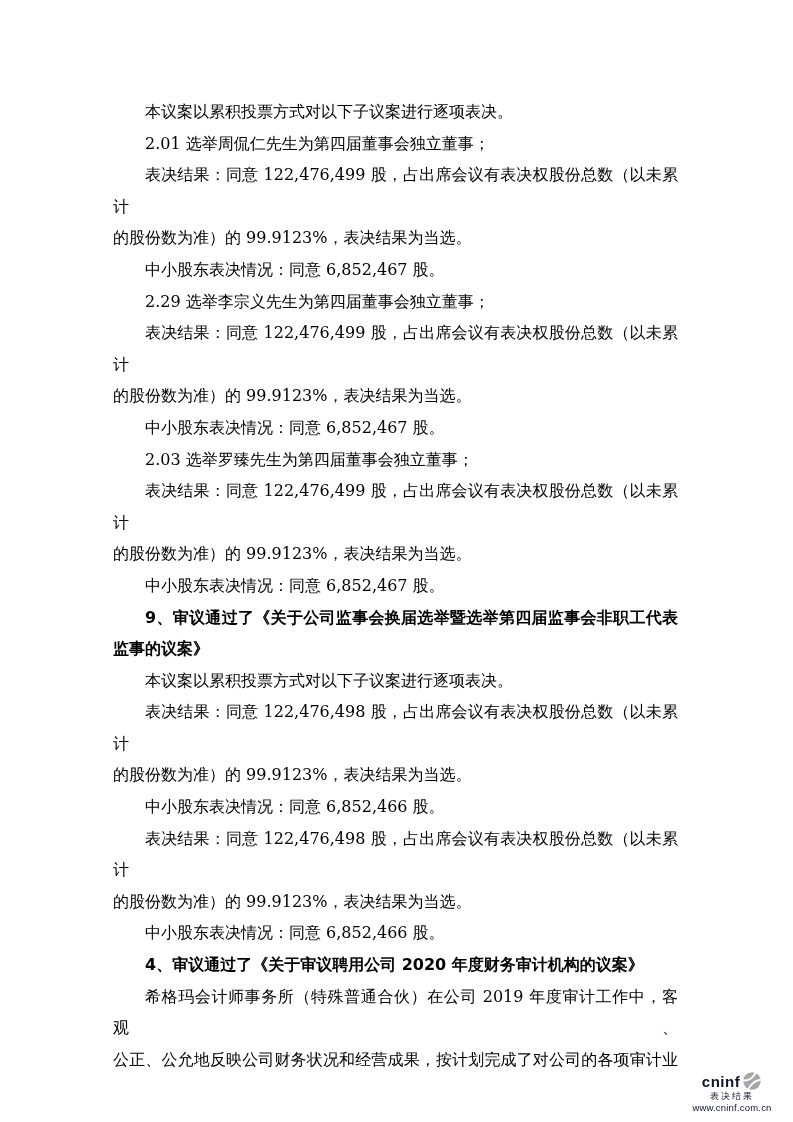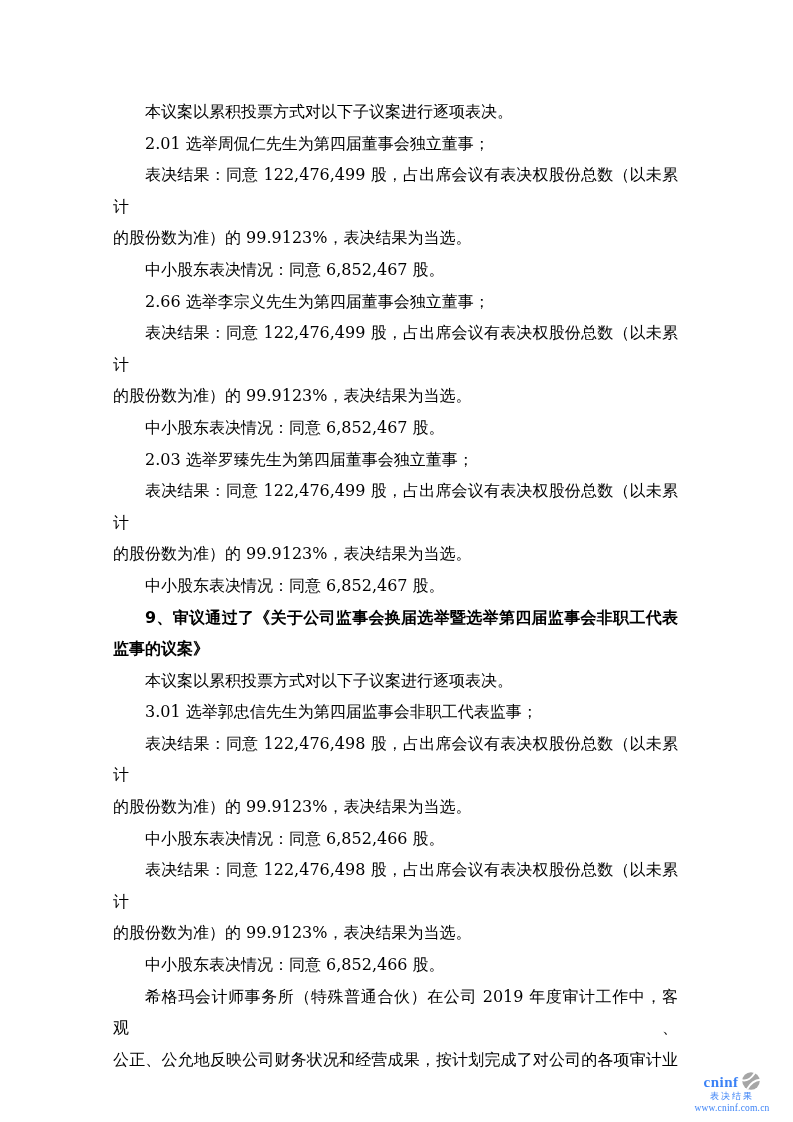--- a/index.html
+++ b/index.html
@@ -40,22 +40,22 @@
     font-family: "DejaVu Sans", "Liberation Sans", sans-serif;
   }
   .watermark {
     position: absolute;
     top: 1074px;
     right: 2px;
     width: 118px;
     display: flex;
     flex-direction: column;
     align-items: center;
-    color: #3b82f6;
-    font-family: Liberation Serif, serif;
+    color: #0f172a;
+    font-family: Liberation Sans, sans-serif;
     line-height: 1.1;
   }
   .wm-logo-row {
     display: flex;
     align-items: center;
     gap: 2px;
   }
   .wm-cninf {
     font-size: 15px;
     font-weight: bold;
@@ -82,38 +82,38 @@
 <body>
 
 <div class="page">
 
   <div class="doc-body">
       <div class="line indent">本议案以累积投票方式对以下子议案进行逐项表决。</div>
       <div class="line indent">2.01 选举周侃仁先生为第四届董事会独立董事；</div>
       <div class="line indent fill">表决结果：同意 122,476,499 股，占出席会议有表决权股份总数（以未累计</div>
       <div class="line">的股份数为准）的 99.9123%，表决结果为当选。</div>
       <div class="line indent">中小股东表决情况：同意 6,852,467 股。</div>
-      <div class="line indent">2.66 选举李宗义先生为第四届董事会独立董事；</div>
+      <div class="line indent">2.29 选举李宗义先生为第四届董事会独立董事；</div>
       <div class="line indent fill">表决结果：同意 122,476,499 股，占出席会议有表决权股份总数（以未累计</div>
       <div class="line">的股份数为准）的 99.9123%，表决结果为当选。</div>
       <div class="line indent">中小股东表决情况：同意 6,852,467 股。</div>
       <div class="line indent">2.03 选举罗臻先生为第四届董事会独立董事；</div>
       <div class="line indent fill">表决结果：同意 122,476,499 股，占出席会议有表决权股份总数（以未累计</div>
       <div class="line">的股份数为准）的 99.9123%，表决结果为当选。</div>
       <div class="line indent">中小股东表决情况：同意 6,852,467 股。</div>
       <div class="line bold indent fill">9、审议通过了《关于公司监事会换届选举暨选举第四届监事会非职工代表</div>
       <div class="line bold">监事的议案》</div>
       <div class="line indent">本议案以累积投票方式对以下子议案进行逐项表决。</div>
-      <div class="line indent">3.01 选举郭忠信先生为第四届监事会非职工代表监事；</div>
       <div class="line indent fill">表决结果：同意 122,476,498 股，占出席会议有表决权股份总数（以未累计</div>
       <div class="line">的股份数为准）的 99.9123%，表决结果为当选。</div>
       <div class="line indent">中小股东表决情况：同意 6,852,466 股。</div>
       <div class="line indent fill">表决结果：同意 122,476,498 股，占出席会议有表决权股份总数（以未累计</div>
       <div class="line">的股份数为准）的 99.9123%，表决结果为当选。</div>
       <div class="line indent">中小股东表决情况：同意 6,852,466 股。</div>
+      <div class="line bold indent">4、审议通过了《关于审议聘用公司 2020 年度财务审计机构的议案》</div>
       <div class="line indent fill">希格玛会计师事务所（特殊普通合伙）在公司 2019 年度审计工作中，客观、</div>
       <div class="line fill">公正、公允地反映公司财务状况和经营成果，按计划完成了对公司的各项审计业</div>
     </div>
 
   <div class="watermark">
     <div class="wm-logo-row">
       <span class="wm-cninf">cninf</span>
       <span class="wm-swirl">
         <svg viewBox="0 0 24 24" width="20" height="20" aria-hidden="true">
           <circle cx="12" cy="12" r="10.5" fill="#a6a6a6"></circle>

